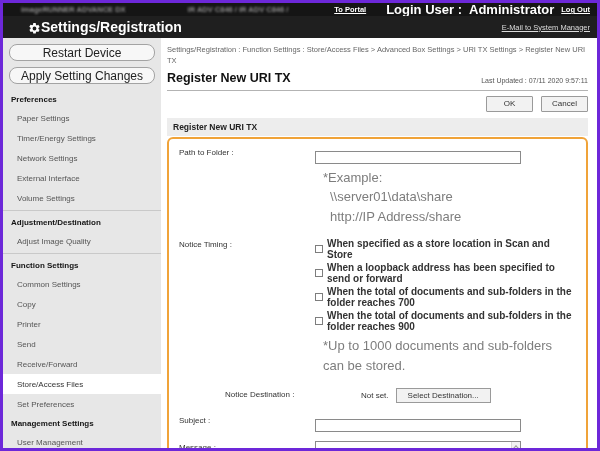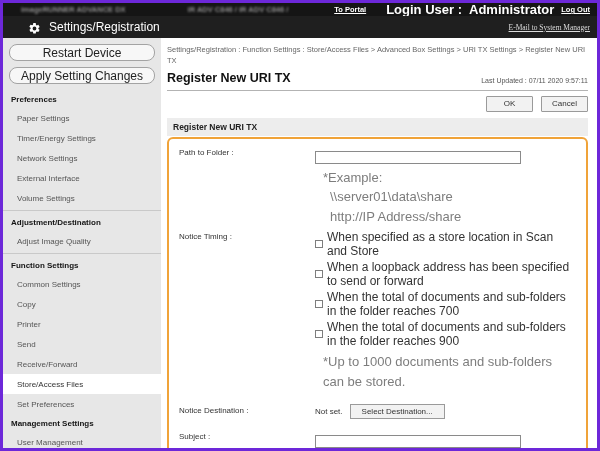--- a/index.html
+++ b/index.html
@@ -19,23 +19,23 @@
   .topbar .spacer{ flex:1; }
   .toplink{ color:#fff; font-size:7.5px; font-weight:bold; text-decoration:underline; cursor:pointer; }
   .toptext{ color:#fff; font-size:13px; font-weight:bold; }
   .topbar .gap-l{ margin-left:20px; }
   .topbar .gap-s{ margin-left:7px; }
   .appbar{
     height:22px; background:#1f1f1f; display:flex; align-items:center;
     padding:0 7px 0 25px; flex:0 0 auto;
   }
   .appbar .gear{ width:13px; height:13px; flex:0 0 auto; }
-  .appbar .apptitle{ color:#fff; font-size:12px; font-weight:normal; margin-left:8px; }
+  .appbar .apptitle{ color:#fff; font-size:14px; font-weight:bold; }
   .appbar .spacer{ flex:1; }
-  .appbar .email{ color:#dcdcdc; font-size:7.5px; text-decoration:underline; cursor:pointer;font-family:Liberation Serif, serif; }
+  .appbar .email{ color:#dcdcdc; font-size:7.5px; text-decoration:underline; cursor:pointer; }
   
   .bodyrow{ flex:1; display:flex; overflow:hidden; background:#fff; }
   .sidebar{
     width:158px; flex:0 0 auto; background:#e7e7e7; padding-top:6px; overflow:hidden;
   }
   .side-btn{
     display:block; width:146px; margin:0 auto 6px auto; height:17px;
     background:#f7f7f7; border:1px solid #a3a3a3; font-size:12px; color:#222;
     font-family:"Liberation Sans", sans-serif; cursor:pointer; border-radius:8px;
   }
@@ -65,27 +65,27 @@
     background:#fff;
   }
   .frow{ display:grid; grid-template-columns:136px 1fr; align-items:start; }
   .flabel{ font-size:8px; color:#333; padding-top:2px; }
   .tinput{
     width:206px; height:13px; border:1px solid #8a8a8a; background:#fff; font-size:8px;
     padding:0 3px; font-family:"Liberation Sans", sans-serif;
   }
   .note-block{ margin:4px 0 0 8px; font-size:13px; color:#7d7d7d; line-height:1.5; }
   .note-block .indent{ margin-left:7px; }
-  .mb12{ margin-bottom:4px; } .mb13{ margin-bottom:13px; } .mb11{ margin-bottom:11px; } .mb9{ margin-bottom:9px; }
+  .mb12{ margin-bottom:12px; } .mb13{ margin-bottom:13px; } .mb11{ margin-bottom:11px;margin-left:46px; } .mb9{ margin-bottom:9px; }
   .chk-row{ display:flex; align-items:center; margin-bottom:2px; }
   .chk{
     appearance:none; -webkit-appearance:none; width:8px; height:8px; border:1px solid #7d7d7d;
     background:#fff; margin:0 4px 0 0; flex:0 0 auto; cursor:pointer;
   }
-  .chk-label{ font-size:12px; color:#333; }
+  .chk-label{ font-size:10px; color:#333;font-weight:bold; }
   .inline-field{ display:flex; align-items:center; }
   .status-text{ font-size:8px; color:#333; }
   .sel-btn{ margin-left:7px; height:15px; padding:0 11px; background:#f2f2f2; border:1px solid #9a9a9a;
     font-size:8px; color:#333; font-family:"Liberation Sans", sans-serif; cursor:pointer; }
   .msgbox{ position:relative; width:206px; height:100px; border:1px solid #8a8a8a; background:#fff; }
   .msgbox textarea{
     position:absolute; left:0; top:0; width:196px; height:98px; border:none; resize:none;
     font-size:8px; font-family:"Liberation Sans", sans-serif; outline:none; padding:2px 3px;
   }
   .sbar{

